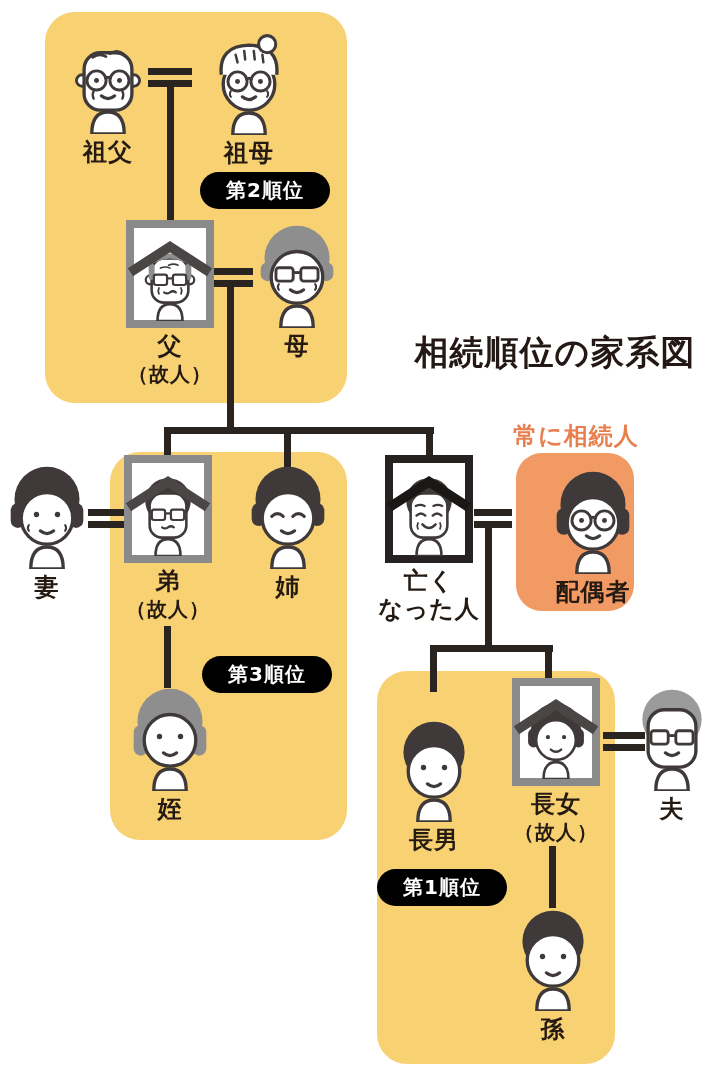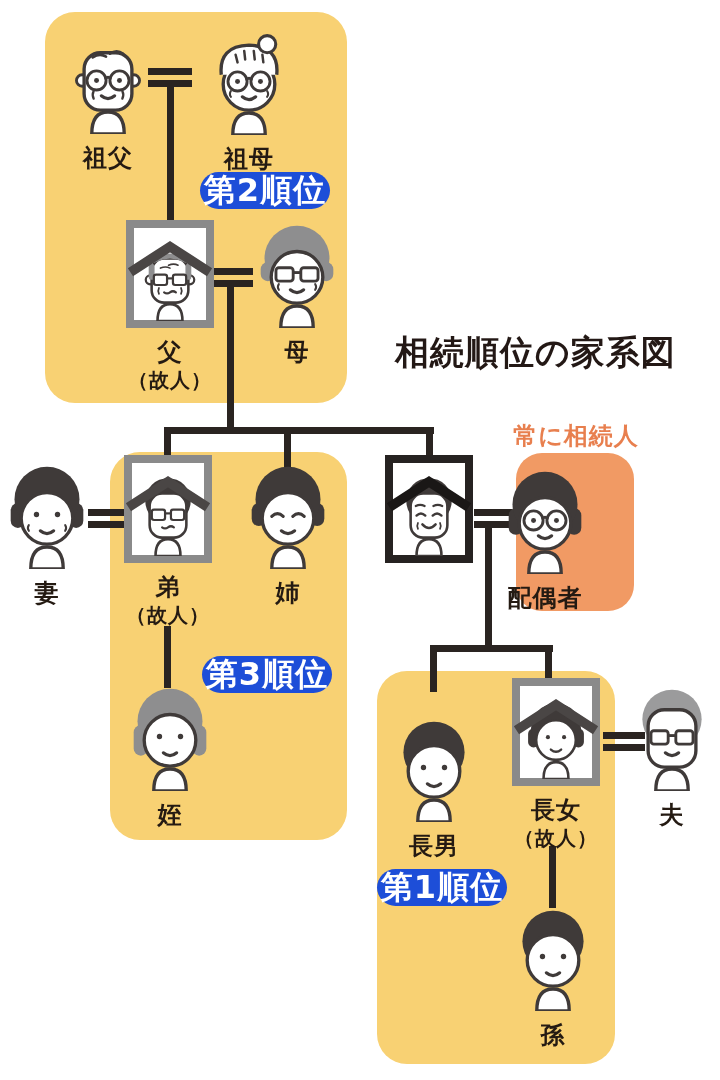--- a/index.html
+++ b/index.html
@@ -7,47 +7,47 @@
     position:relative;width:720px;height:1080px;background:#ffffff;overflow:hidden;
     font-family:"DejaVu Sans","Liberation Sans",sans-serif;font-weight:bold;color:#241A12;
   }
   .panel{position:absolute;background:#F8D173;border-radius:30px;z-index:0}
   .panel-2nd{left:45px;top:12px;width:302px;height:391px}
   .panel-3rd{left:110px;top:452px;width:237px;height:388px}
   .panel-1st{left:377px;top:671px;width:238px;height:393px}
   .spouse-box{position:absolute;left:516px;top:453px;width:118px;height:158px;border-radius:26px;background:#F19A64;z-index:0}
   .line{position:absolute;background:#2A2421;z-index:1}
   .badge{
-    position:absolute;width:130px;height:37px;background:#1d4ed8;color:#ffffff;border-radius:19px;
-    font-size:32px;line-height:37px;text-align:center;letter-spacing:1px;z-index:4;
+    position:absolute;width:130px;height:37px;background:#000000;color:#ffffff;border-radius:19px;
+    font-size:20px;line-height:37px;text-align:center;letter-spacing:1px;z-index:4;
   }
   .badge-2{left:200px;top:172px}
   .badge-3{left:202px;top:656px}
   .badge-1{left:377px;top:869px}
-  .title{position:absolute;left:395px;top:330px;width:320px;text-align:left;font-size:34px;letter-spacing:1px;color:#231815;z-index:4}
+  .title{position:absolute;left:395px;top:330px;width:320px;text-align:center;font-size:34px;letter-spacing:1px;color:#231815;z-index:4}
   .always-heir{position:absolute;left:505px;top:423px;width:142px;text-align:center;font-size:24px;line-height:26px;color:#E87F4E;letter-spacing:1px;z-index:4}
   .person{position:absolute;width:120px;display:flex;flex-direction:column;align-items:center;z-index:3}
   .portrait{height:108px;display:flex;align-items:flex-end;justify-content:center}
   .portrait svg{width:96px;height:108px}
   .portrait.framed{box-sizing:content-box;width:72px;height:92px;border:8px solid #8A8A8A;background:#ffffff;position:relative;overflow:visible}
   .portrait.framed svg{width:74px;height:83px;position:absolute;bottom:-1px;left:50%;transform:translateX(-50%)}
   .portrait.frame-black{border-color:#262221}
   .ribbon{position:absolute;top:-12px;left:-14px;width:116px;height:46px;overflow:visible;z-index:2}
-  .plabel{margin-top:10px;font-size:24px;line-height:28px;text-align:center;white-space:pre-line;letter-spacing:1px;color:#241A12}
+  .plabel{margin-top:4px;font-size:24px;line-height:28px;text-align:center;white-space:pre-line;letter-spacing:1px;color:#241A12}
   .plabel span{display:block}
   .plabel .sub{font-size:20px}
   .pos-sofu{left:48px;top:26px}
   .pos-sobo{left:189px;top:27px}
   .pos-chichi{left:110px;top:220px}
   .pos-haha{left:237px;top:220px}
   .pos-tsuma{left:-13px;top:461px}
   .pos-otouto{left:108px;top:455px}
   .pos-ane{left:228px;top:461px}
   .pos-nakunatta{left:369px;top:455px}
-  .pos-haigusha{left:485px;top:466px}
+  .pos-haigusha{left:533px;top:466px}
   .pos-mei{left:110px;top:683px}
   .pos-chounan{left:374px;top:714px}
   .pos-choujo{left:496px;top:678px}
   .pos-otto{left:612px;top:683px}
   .pos-mago{left:493px;top:903px}
 </style>
 </head>
 <body>
 
 <div class="panel panel-2nd"></div>
@@ -217,20 +217,22 @@
         <rect x="25" y="28" width="50" height="60" rx="17" fill="#fff" stroke="#3F3A39" stroke-width="3.5"></rect>
         <path d="M32 45 Q38 42 44 45 M56 45 Q62 42 68 45" fill="none" stroke="#3F3A39" stroke-linecap="round" stroke-width="3"></path>
         <path d="M33 58 Q39 52 45 58 M55 58 Q61 52 67 58" fill="none" stroke="#3F3A39" stroke-linecap="round" stroke-width="3.2"></path>
         <path d="M41 70 Q50 80 59 70" fill="none" stroke="#3F3A39" stroke-linecap="round" stroke-width="3.4"></path>
         <path d="M35 68 Q33 72 35 76 M65 68 Q67 72 65 76" fill="none" stroke="#3F3A39" stroke-linecap="round" stroke-width="2.4"></path>
       </svg>
       <svg class="ribbon" viewBox="0 0 116 46" xmlns="http://www.w3.org/2000/svg">
         <path d="M-4 46 L58 6 L120 46" fill="none" stroke="#1A1716" stroke-width="15"></path>
       </svg>
     </div>
+  <div class="plabel">亡く
+なった人</div>
 </div>
 <div class="person pos-haigusha">
   <div class="portrait">
       <svg viewBox="0 0 100 113" xmlns="http://www.w3.org/2000/svg">
         <path d="M33 113 Q33 90 50 90 Q67 90 67 113 Z" fill="#fff" stroke="#3F3A39" stroke-width="3.5"></path>
         <rect x="12" y="44" width="15" height="28" rx="7.5" fill="#3F3A39"></rect>
         <rect x="73" y="44" width="15" height="28" rx="7.5" fill="#3F3A39"></rect>
         <circle cx="50" cy="40" r="34" fill="#3F3A39"></circle>
         <circle cx="50" cy="60" r="27" fill="#fff" stroke="#3F3A39" stroke-width="3.5"></circle>
         <circle cx="38" cy="57" r="10" fill="#fff" stroke="#3F3A39" stroke-width="3"></circle>

